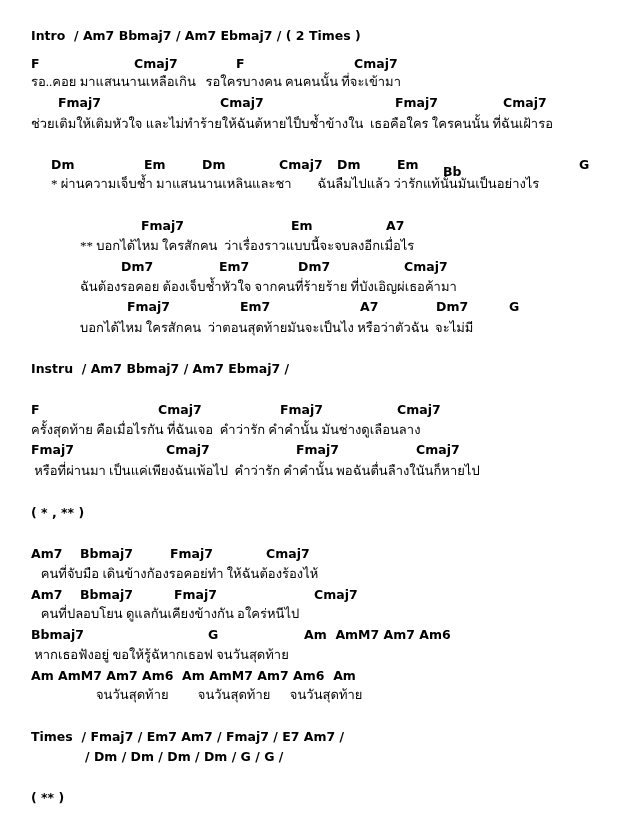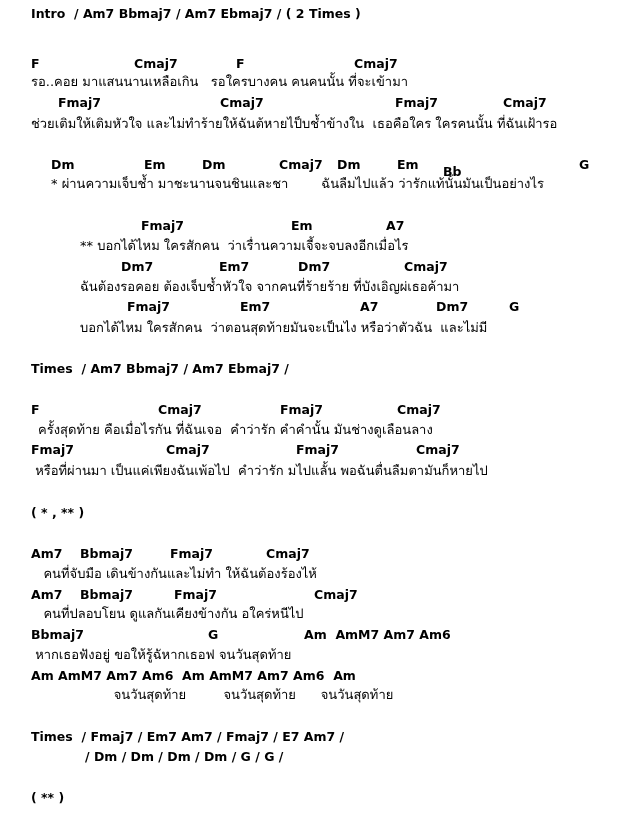--- a/index.html
+++ b/index.html
@@ -1,29 +1,29 @@
 <!DOCTYPE html>
 <html><head>
 <meta charset="utf-8">
 <style>
   html, body { margin: 0; padding: 0; background: #ffffff; }
   body {
     width: 620px; height: 817px; position: relative; overflow: hidden;
     font-family: "DejaVu Sans", sans-serif; color: #000;
   }
   .ln { position: absolute; white-space: pre; font-size: 13px; line-height: 16px; }
-  .lyric { font-size: 13px; }
+  .lyric { font-size: 13px; font-family: Liberation Serif, serif; }
   .sec { font-weight: bold; font-size: 12.5px; }
   .c { position: absolute; white-space: pre; font-weight: bold; font-size: 12.5px; line-height: 16px; }
 </style>
 </head>
 <body>
 
 <div>
-  <div class="ln sec" style="left:31px;top:6px">Intro  / Am7 Bbmaj7 / Am7 Ebmaj7 / ( 2 Times )</div>
+  <div class="ln sec" style="left:31px;top:28px">Intro  / Am7 Bbmaj7 / Am7 Ebmaj7 / ( 2 Times )</div>
 
   <div class="chordrow">
       <span class="c" style="left: 31px; top: 56px;">F</span>
       <span class="c" style="left: 134px; top: 56px;">Cmaj7</span>
       <span class="c" style="left: 236px; top: 56px;">F</span>
       <span class="c" style="left: 354px; top: 56px;">Cmaj7</span>
     </div>
   <div class="ln lyric" style="left:31px;top:74px">รอ..คอย มาแสนนานเหลือเกิน   รอใครบางคน คนคนนั้น ที่จะเข้ามา</div>
   <div class="chordrow">
       <span class="c" style="left: 58px; top: 95px;">Fmaj7</span>
@@ -36,70 +36,70 @@
   <div class="chordrow">
       <span class="c" style="left: 51px; top: 157px;">Dm</span>
       <span class="c" style="left: 144px; top: 157px;">Em</span>
       <span class="c" style="left: 202px; top: 157px;">Dm</span>
       <span class="c" style="left: 279px; top: 157px;">Cmaj7</span>
       <span class="c" style="left: 337px; top: 157px;">Dm</span>
       <span class="c" style="left: 397px; top: 157px;">Em</span>
       <span class="c" style="left: 443px; top: 164px;">Bb</span>
       <span class="c" style="left: 579px; top: 157px;">G</span>
     </div>
-  <div class="ln lyric" style="left:51px;top:176px">* ผ่านความเจ็บช้ำ มาชะนานจนชินและชา        ฉันลืมไปแล้ว ว่ารักแท้นั้นมันเป็นอย่างไร</div>
+  <div class="ln lyric" style="left:51px;top:176px">* ผ่านความเจ็บช้ำ มาแสนนานเหลินและชา        ฉันลืมไปแล้ว ว่ารักแท้นั้นมันเป็นอย่างไร</div>
 
   <div class="chordrow">
       <span class="c" style="left: 141px; top: 218px;">Fmaj7</span>
       <span class="c" style="left: 291px; top: 218px;">Em</span>
       <span class="c" style="left: 386px; top: 218px;">A7</span>
     </div>
-  <div class="ln lyric" style="left:80px;top:238px">** บอกได้ไหม ใครสักคน  ว่าเรื่านความเจี้จะจบลงอีกเมื่อไร</div>
+  <div class="ln lyric" style="left:80px;top:238px">** บอกได้ไหม ใครสักคน  ว่าเรื่องราวแบบนี้จะจบลงอีกเมื่อไร</div>
   <div class="chordrow">
       <span class="c" style="left: 121px; top: 259px;">Dm7</span>
       <span class="c" style="left: 219px; top: 259px;">Em7</span>
       <span class="c" style="left: 298px; top: 259px;">Dm7</span>
       <span class="c" style="left: 404px; top: 259px;">Cmaj7</span>
     </div>
   <div class="ln lyric" style="left:80px;top:279px">ฉันต้องรอคอย ต้องเจ็บช้ำหัวใจ จากคนที่ร้ายร้าย ที่บังเอิญผ่เธอค้ามา</div>
   <div class="chordrow">
       <span class="c" style="left: 127px; top: 299px;">Fmaj7</span>
       <span class="c" style="left: 240px; top: 299px;">Em7</span>
       <span class="c" style="left: 360px; top: 299px;">A7</span>
       <span class="c" style="left: 436px; top: 299px;">Dm7</span>
       <span class="c" style="left: 509px; top: 299px;">G</span>
     </div>
-  <div class="ln lyric" style="left:80px;top:320px">บอกได้ไหม ใครสักคน  ว่าตอนสุดท้ายมันจะเป็นไง หรือว่าตัวฉัน  และไม่มี</div>
+  <div class="ln lyric" style="left:80px;top:320px">บอกได้ไหม ใครสักคน  ว่าตอนสุดท้ายมันจะเป็นไง หรือว่าตัวฉัน  จะไม่มี</div>
 
-  <div class="ln sec" style="left:31px;top:361px">Times  / Am7 Bbmaj7 / Am7 Ebmaj7 /</div>
+  <div class="ln sec" style="left:31px;top:361px">Instru  / Am7 Bbmaj7 / Am7 Ebmaj7 /</div>
 
   <div class="chordrow">
       <span class="c" style="left: 31px; top: 402px;">F</span>
       <span class="c" style="left: 158px; top: 402px;">Cmaj7</span>
       <span class="c" style="left: 280px; top: 402px;">Fmaj7</span>
       <span class="c" style="left: 397px; top: 402px;">Cmaj7</span>
     </div>
-  <div class="ln lyric" style="left:38px;top:422px">ครั้งสุดท้าย คือเมื่อไรกัน ที่ฉันเจอ  คำว่ารัก คำคำนั้น มันช่างดูเลือนลาง</div>
+  <div class="ln lyric" style="left:31px;top:422px">ครั้งสุดท้าย คือเมื่อไรกัน ที่ฉันเจอ  คำว่ารัก คำคำนั้น มันช่างดูเลือนลาง</div>
   <div class="chordrow">
       <span class="c" style="left: 31px; top: 442px;">Fmaj7</span>
       <span class="c" style="left: 166px; top: 442px;">Cmaj7</span>
       <span class="c" style="left: 296px; top: 442px;">Fmaj7</span>
       <span class="c" style="left: 416px; top: 442px;">Cmaj7</span>
     </div>
-  <div class="ln lyric" style="left:31px;top:463px"> หรือที่ผ่านมา เป็นแค่เพียงฉันเพ้อไป  คำว่ารัก มไปแลั้น พอฉันตื่นลืมตามันก็หายไป</div>
+  <div class="ln lyric" style="left:31px;top:463px"> หรือที่ผ่านมา เป็นแค่เพียงฉันเพ้อไป  คำว่ารัก คำคำนั้น พอฉันตื่นลืางในันก็หายไป</div>
 
   <div class="ln sec" style="left:31px;top:505px">( * , ** )</div>
 
   <div class="chordrow">
       <span class="c" style="left: 31px; top: 546px;">Am7</span>
       <span class="c" style="left: 80px; top: 546px;">Bbmaj7</span>
       <span class="c" style="left: 170px; top: 546px;">Fmaj7</span>
       <span class="c" style="left: 266px; top: 546px;">Cmaj7</span>
     </div>
-  <div class="ln lyric" style="left:31px;top:566px">   คนที่จับมือ เดินข้างกันและไม่ทำ ให้ฉันต้องร้องไห้</div>
+  <div class="ln lyric" style="left:31px;top:566px">   คนที่จับมือ เดินข้างกัองรอคอย่ทำ ให้ฉันต้องร้องไห้</div>
   <div class="chordrow">
       <span class="c" style="left: 31px; top: 587px;">Am7</span>
       <span class="c" style="left: 80px; top: 587px;">Bbmaj7</span>
       <span class="c" style="left: 174px; top: 587px;">Fmaj7</span>
       <span class="c" style="left: 314px; top: 587px;">Cmaj7</span>
     </div>
   <div class="ln lyric" style="left:31px;top:606px">   คนที่ปลอบโยน ดูแลกันเคียงข้างกัน อใคร่หนีไป</div>
   <div class="chordrow">
       <span class="c" style="left: 31px; top: 627px;">Bbmaj7</span>
       <span class="c" style="left: 208px; top: 627px;">G</span>

